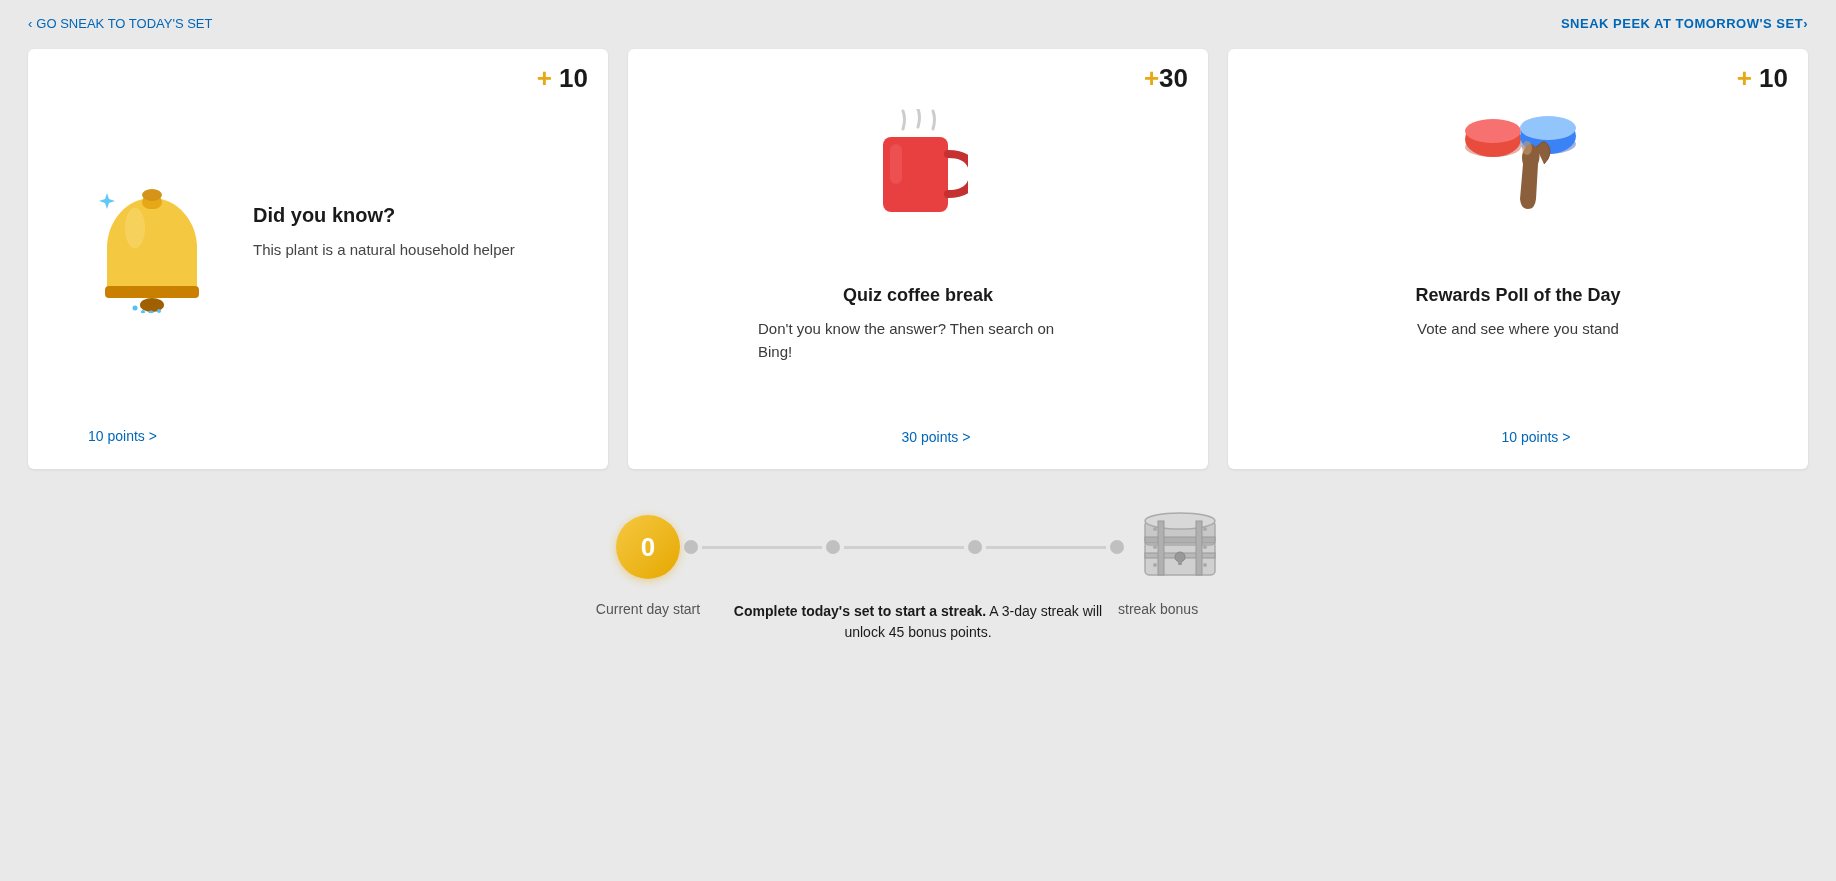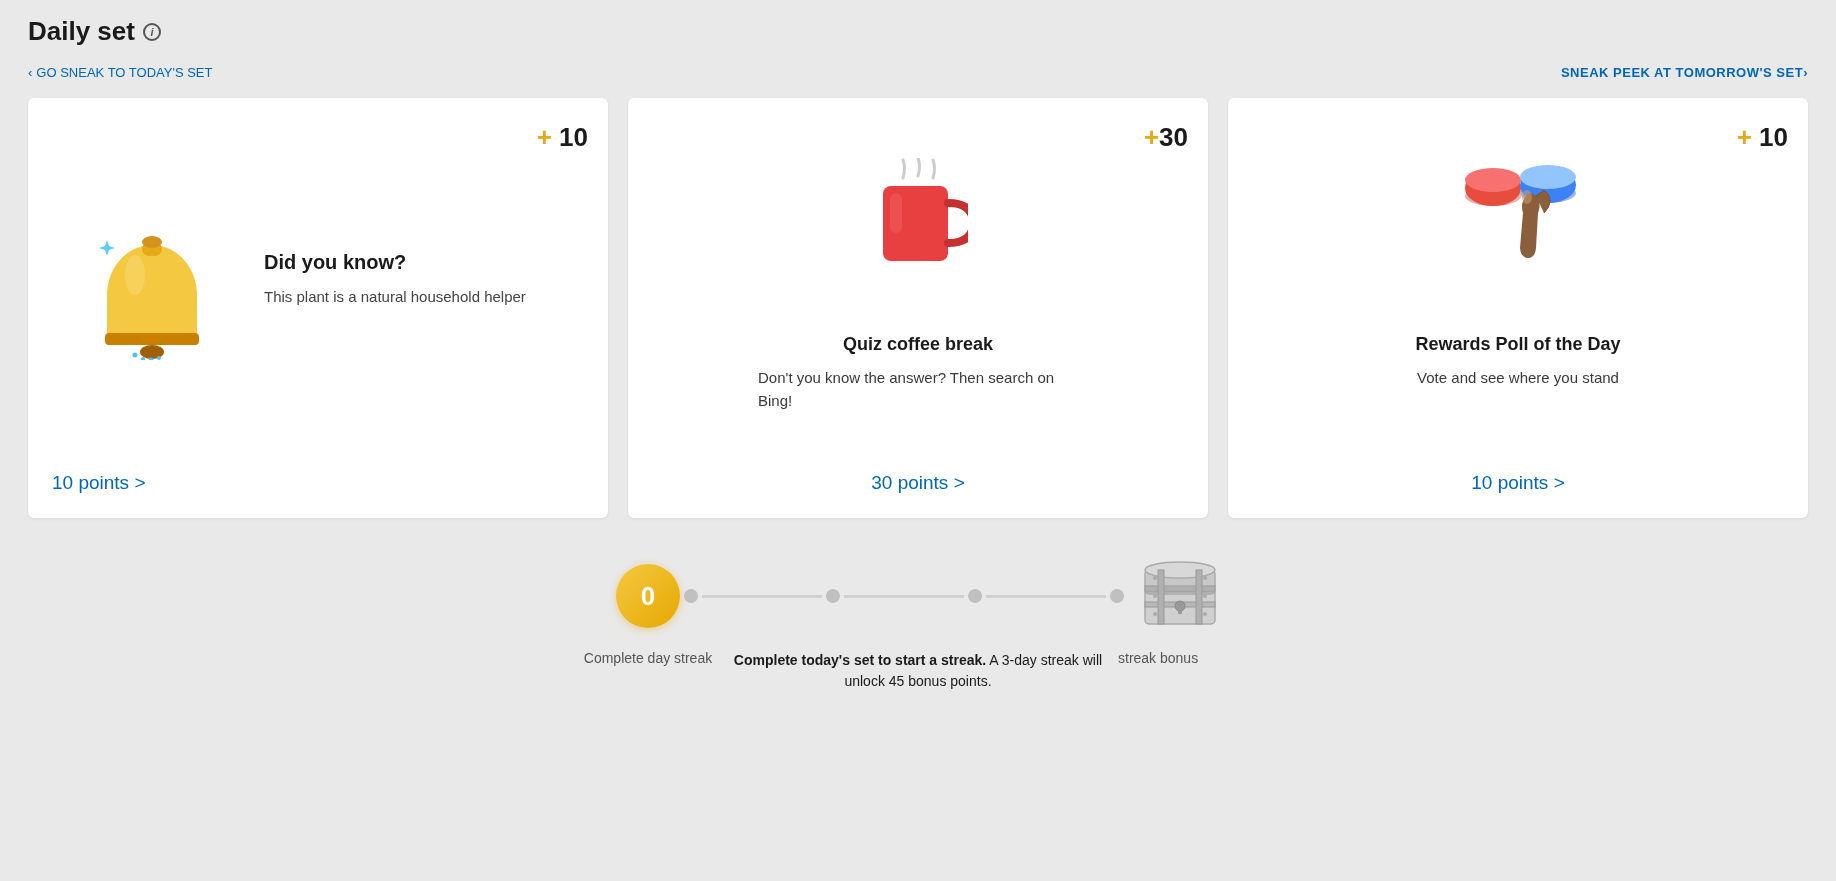--- a/index.html
+++ b/index.html
@@ -87,21 +87,21 @@
       min-height: 420px;
       padding: 20px 24px 24px 24px;
       display: flex;
       flex-direction: column;
       position: relative;
       box-shadow: 0 1px 3px rgba(0,0,0,0.08);
     }
 
     .card-points-badge {
       position: absolute;
-      top: 24px;
+      top: 14px;
       right: 20px;
       font-size: 26px;
       font-weight: 700;
       color: #1a1a1a;
     }
 
     .card-points-badge .plus {
       color: #e6a817;
       font-weight: 700;
     }
@@ -131,25 +131,26 @@
 
     .card-description {
       font-size: 15px;
       color: #3a3a3a;
       line-height: 1.5;
       max-width: 320px;
     }
 
     .card-link {
       color: #0067b8;
-      font-size: 19px;
+      font-size: 14px;
       cursor: pointer;
       margin-top: auto;
       padding-top: 20px;
       text-decoration: none;
+      margin-left: 36px;
     }
 
     
     .streak-section {
       display: flex;
       flex-direction: column;
       align-items: center;
       margin-top: 20px;
     }
 
@@ -235,21 +236,21 @@
       width: 130px;
       height: 160px;
     }
 
     
     .card-1-inner {
       display: flex;
       flex-direction: row;
       align-items: center;
       flex: 1;
-      gap: 12px;
+      gap: 1px;
     }
 
     .card-1-icon {
       width: 200px;
       flex-shrink: 0;
       display: flex;
       align-items: center;
       justify-content: center;
     }
 
@@ -264,24 +265,20 @@
     .card-1-text .card-description {
       font-size: 15px;
       color: #444;
     }
   </style>
 </head>
 <body>
 
 <div class="page-container">
 
-  <div class="header">
-    <span class="page-title">Daily set</span>
-    <span class="info-icon">i</span>
-  </div>
 
   <div class="nav-bar">
     <a class="nav-back">
       <span>‹</span>
       <span>GO SNEAK TO TODAY'S SET</span>
     </a>
     <a class="nav-forward">
       <span>SNEAK PEEK AT TOMORROW'S SET</span>
       <span>›</span>
     </a>
@@ -427,21 +424,21 @@
           <circle cx="65" cy="20" r="2" fill="#aaa"></circle>
           <circle cx="15" cy="38" r="2" fill="#aaa"></circle>
           <circle cx="65" cy="38" r="2" fill="#aaa"></circle>
           <circle cx="15" cy="56" r="2" fill="#aaa"></circle>
           <circle cx="65" cy="56" r="2" fill="#aaa"></circle>
         </svg>
       </div>
     </div>
 
     <div class="streak-labels">
-      <div class="streak-label-current">Complete day streak</div>
+      <div class="streak-label-current">Current day start</div>
       <div class="streak-label-middle">
         <strong>Complete today's set to start a streak.</strong>
         <span> A 3-day streak will unlock 45 bonus points.</span>
       </div>
       <div class="streak-label-bonus">streak bonus</div>
     </div>
 
   </div>
 
 </div>

